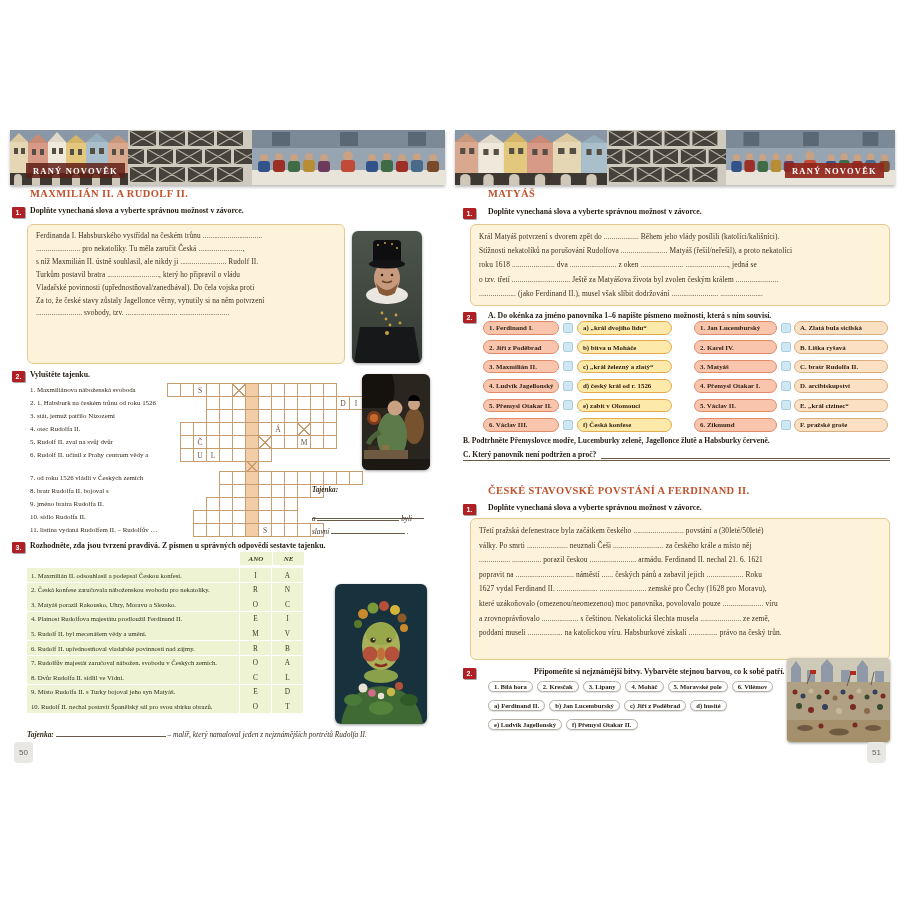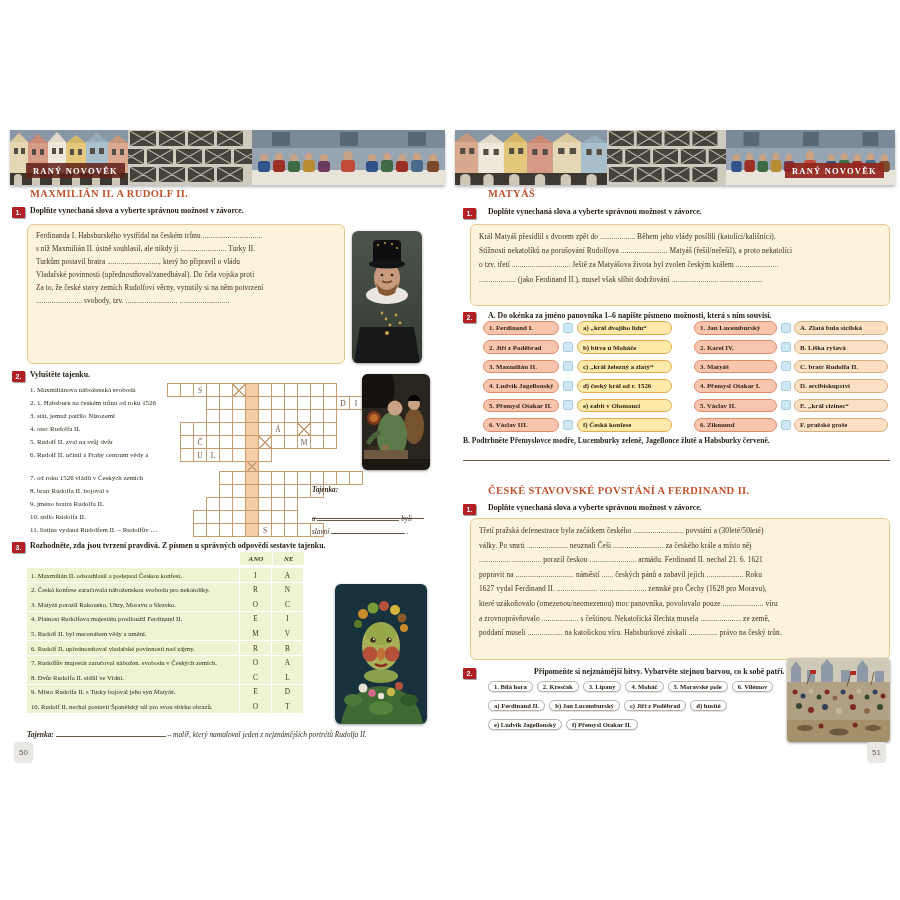--- a/index.html
+++ b/index.html
@@ -186,24 +186,25 @@
   <div class="banner l">
       <span>RANÝ NOVOVĚK</span>
     </div>
 
   <div class="sec-title" style="left:20px;top:58px;">MAXMILIÁN II.  A  RUDOLF II.</div>
 
   <div class="badge" style="left:2px;top:77px;">1.</div>
   <div class="instr" style="left:20px;top:76px;">Doplňte vynechaná slova a vyberte správnou možnost v závorce.</div>
   <div class="cream" id="box1L" style="left:17px;top:94px;width:318px;height:140px;">
       <div class="fill-line">Ferdinanda I. Habsburského vystřídal na českém trůnu ...............................</div>
-      <div class="fill-line">s níž Maxmilián II. ústně souhlasil, ale nikdy ji ........................ Turky II.</div>
+      <div class="fill-line">....................... pro nekatolíky. Tu měla zaručit Česká .......................,</div>
+      <div class="fill-line">s níž Maxmilián II. ústně souhlasil, ale nikdy ji ........................ Rudolf II.</div>
       <div class="fill-line">Turkům postavil bratra ..........................., který ho připravil o vládu</div>
       <div class="fill-line">Vladařské povinnosti (upřednostňoval/zanedbával). Do čela vojska proti</div>
-      <div class="fill-line">Za to, že české stavy zemích Rudolfovi věrny, vynutily si na něm potvrzení</div>
+      <div class="fill-line">Za to, že české stavy zůstaly Jagellonce věrny, vynutily si na něm potvrzení</div>
       <div class="fill-line">........................ svobody, tzv. ...........................  ..........................</div>
     </div>
   <div class="img-frame" style="left:342px;top:101px;">
     <svg width="70" height="132" viewBox="0 0 70 132">
       <defs>
           <linearGradient id="pg" x1="0" y1="0" x2="0" y2="1">
             <stop offset="0" stop-color="#4c554b"></stop>
             <stop offset="1" stop-color="#343b34"></stop>
           </linearGradient>
         </defs>
@@ -614,22 +615,23 @@
   </div>
   <div class="banner r" style="left:330px;">
       <span>RANÝ NOVOVĚK</span>
     </div>
 
   <div class="sec-title" style="left:33px;top:58px;">MATYÁŠ</div>
 
   <div class="badge" style="left:8px;top:78px;">1.</div>
   <div class="instr" style="left:33px;top:77px;">Doplňte vynechaná slova a vyberte správnou možnost v závorce.</div>
   <div class="cream" id="box1R" style="left:15px;top:94px;width:420px;height:82px;">
-      <div class="fill-line">Král Matyáš přesídlil s dvorem zpět do .................. Během jeho vlády posílili (katolíci/kališníci).</div>
+      <div class="fill-line">Král Matyáš potvrzení s dvorem zpět do .................. Během jeho vlády posílili (katolíci/kališníci).</div>
       <div class="fill-line">Stížnosti nekatolíků na porušování Rudolfova ........................ Matyáš (řešil/neřešil), a proto nekatolíci</div>
+      <div class="fill-line">roku 1618 ...................... dva ........................ z oken ......................  ......................, jedná se</div>
       <div class="fill-line">o tzv. třetí .............................. Ještě za Matyášova života byl zvolen českým králem ......................</div>
       <div class="fill-line">................... (jako Ferdinand II.), musel však slíbit dodržování ........................  ......................</div>
     </div>
 
   <div class="badge" style="left:8px;top:182px;">2.</div>
   <div class="instr" style="left:33px;top:181px;">A. Do okénka za jméno panovníka 1–6 napište písmeno možnosti, která s ním souvisí.</div>
   <div id="match" style="position:absolute;left:0;top:0;width:440px;height:310px;">
       <div class="mrow-el pink" style="width: 76px; top: 191px; left: 28px;">1. Ferdinand I.</div>
       <div class="bluesq" style="top: 192.5px; left: 108px;"></div>
       <div class="mrow-el yellow" style="width: 95px; top: 191px; left: 122px;">a) „král dvojího lidu“</div>
@@ -662,20 +664,24 @@
       <div class="mrow-el peach" style="width: 94px; top: 268.6px; left: 339px;">E. „král cizinec“</div>
       <div class="mrow-el pink" style="width: 76px; top: 288px; left: 28px;">6. Václav III.</div>
       <div class="bluesq" style="top: 289.5px; left: 108px;"></div>
       <div class="mrow-el yellow" style="width: 95px; top: 288px; left: 122px;">f) Česká konfese</div>
       <div class="mrow-el pink" style="width: 83px; top: 288px; left: 239px;">6. Zikmund</div>
       <div class="bluesq" style="top: 289.5px; left: 326px;"></div>
       <div class="mrow-el peach" style="width: 94px; top: 288px; left: 339px;">F. pražské groše</div>
     </div>
 
   <div class="bc-line" style="left:8px;top:306px;">B. Podtrhněte Přemyslovce modře, Lucemburky zeleně, Jagellonce žlutě a Habsburky červeně.</div>
+  <div class="bc-line" style="left:8px;top:320px;right:5px;display:flex;">
+    <span>C. Který panovník není podtržen a proč?</span>
+    <span class="blank" style="flex:1;margin-left:5px;"></span>
+  </div>
   <div class="full-rule" style="left:8px;top:330px;width:427px;"></div>
 
   <div class="sec-title" style="left:33px;top:355px;">ČESKÉ STAVOVSKÉ POVSTÁNÍ A FERDINAND II.</div>
   <div class="badge" style="left:8px;top:374px;">1.</div>
   <div class="instr" style="left:33px;top:373px;">Doplňte vynechaná slova a vyberte správnou možnost v závorce.</div>
   <div class="cream" id="box2R" style="left:15px;top:388px;width:420px;height:142px;">
       <div class="fill-line">Třetí pražská defenestrace byla začátkem českého .......................... povstání a (30leté/50leté)</div>
       <div class="fill-line">války. Po smrti ..................... neuznali Češi .......................... za českého krále a místo něj</div>
       <div class="fill-line">................  ............... porazil českou ........................ armádu. Ferdinand II. nechal 21. 6. 1621</div>
       <div class="fill-line">popravit na .............................. náměstí ...... českých pánů a zabavil jejich ................... Roku</div>

